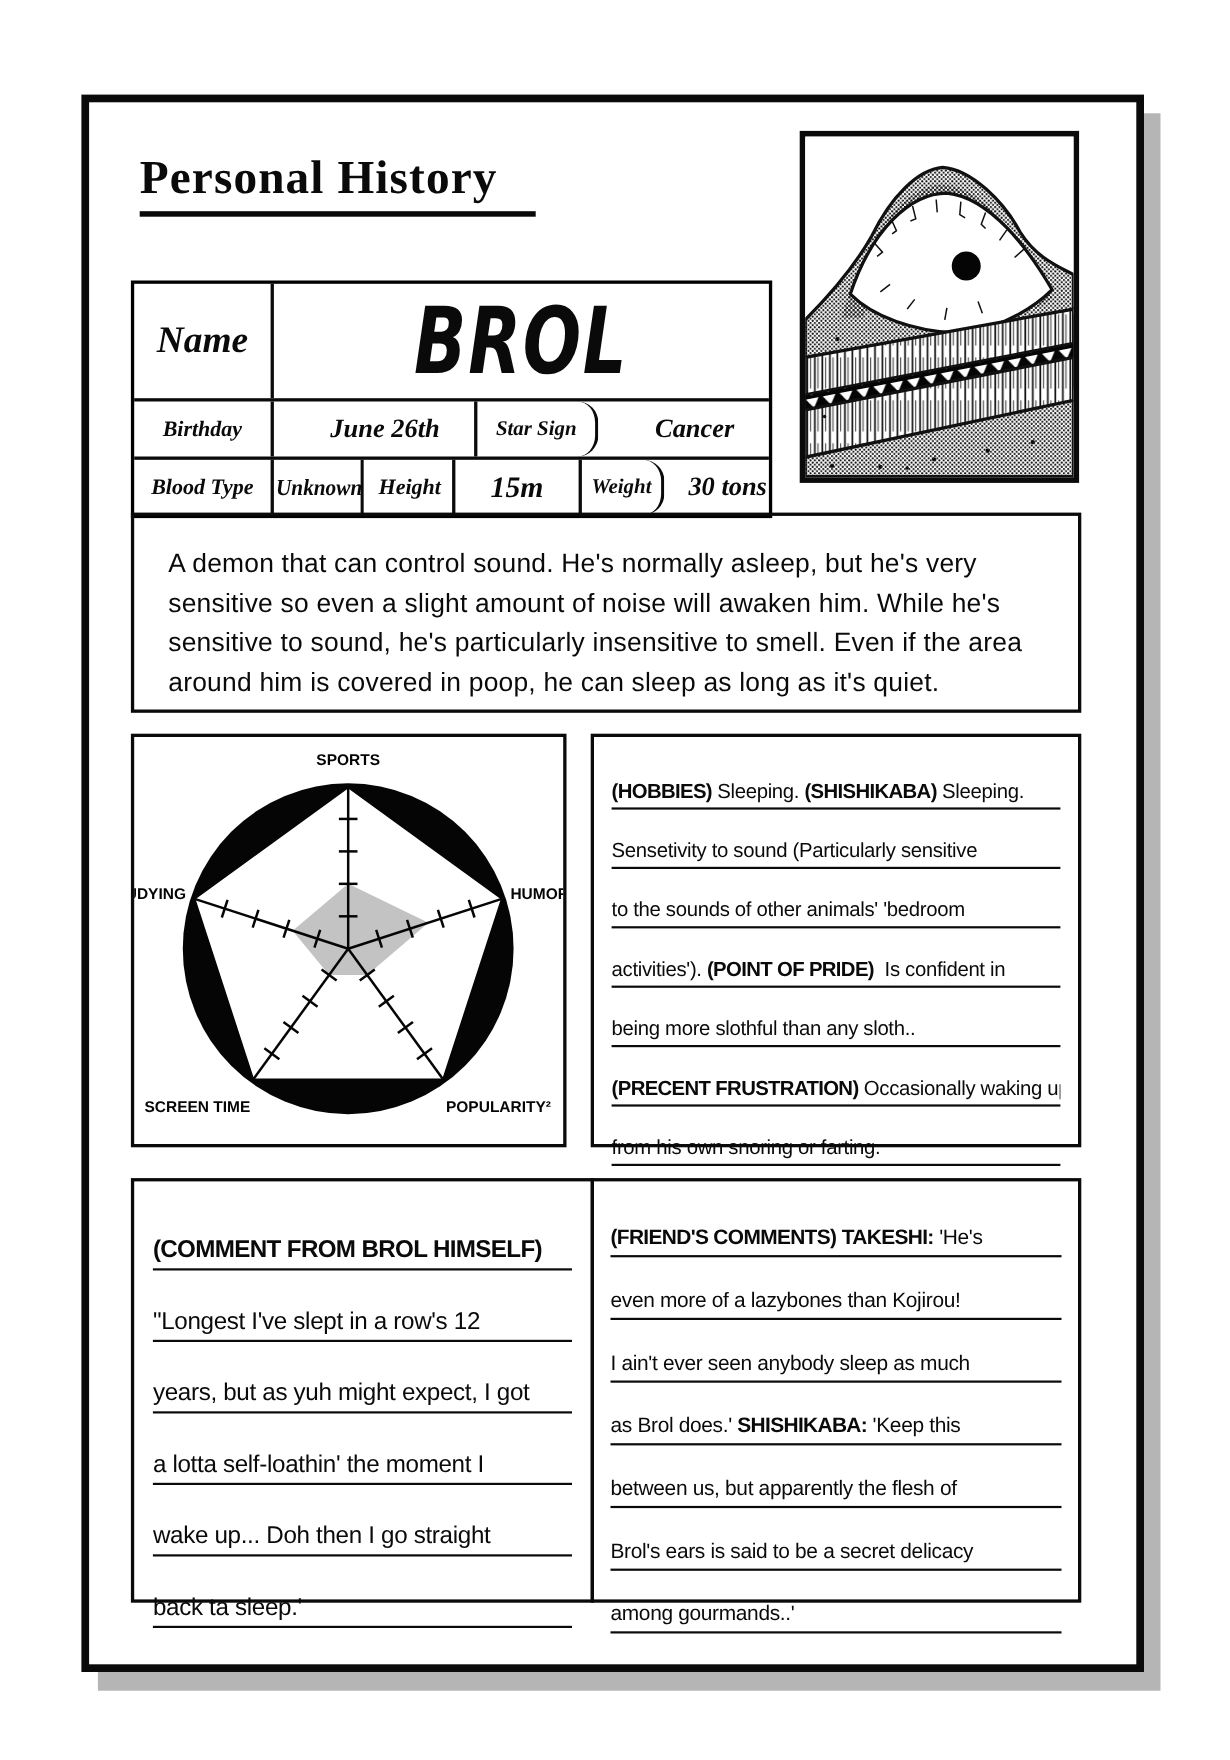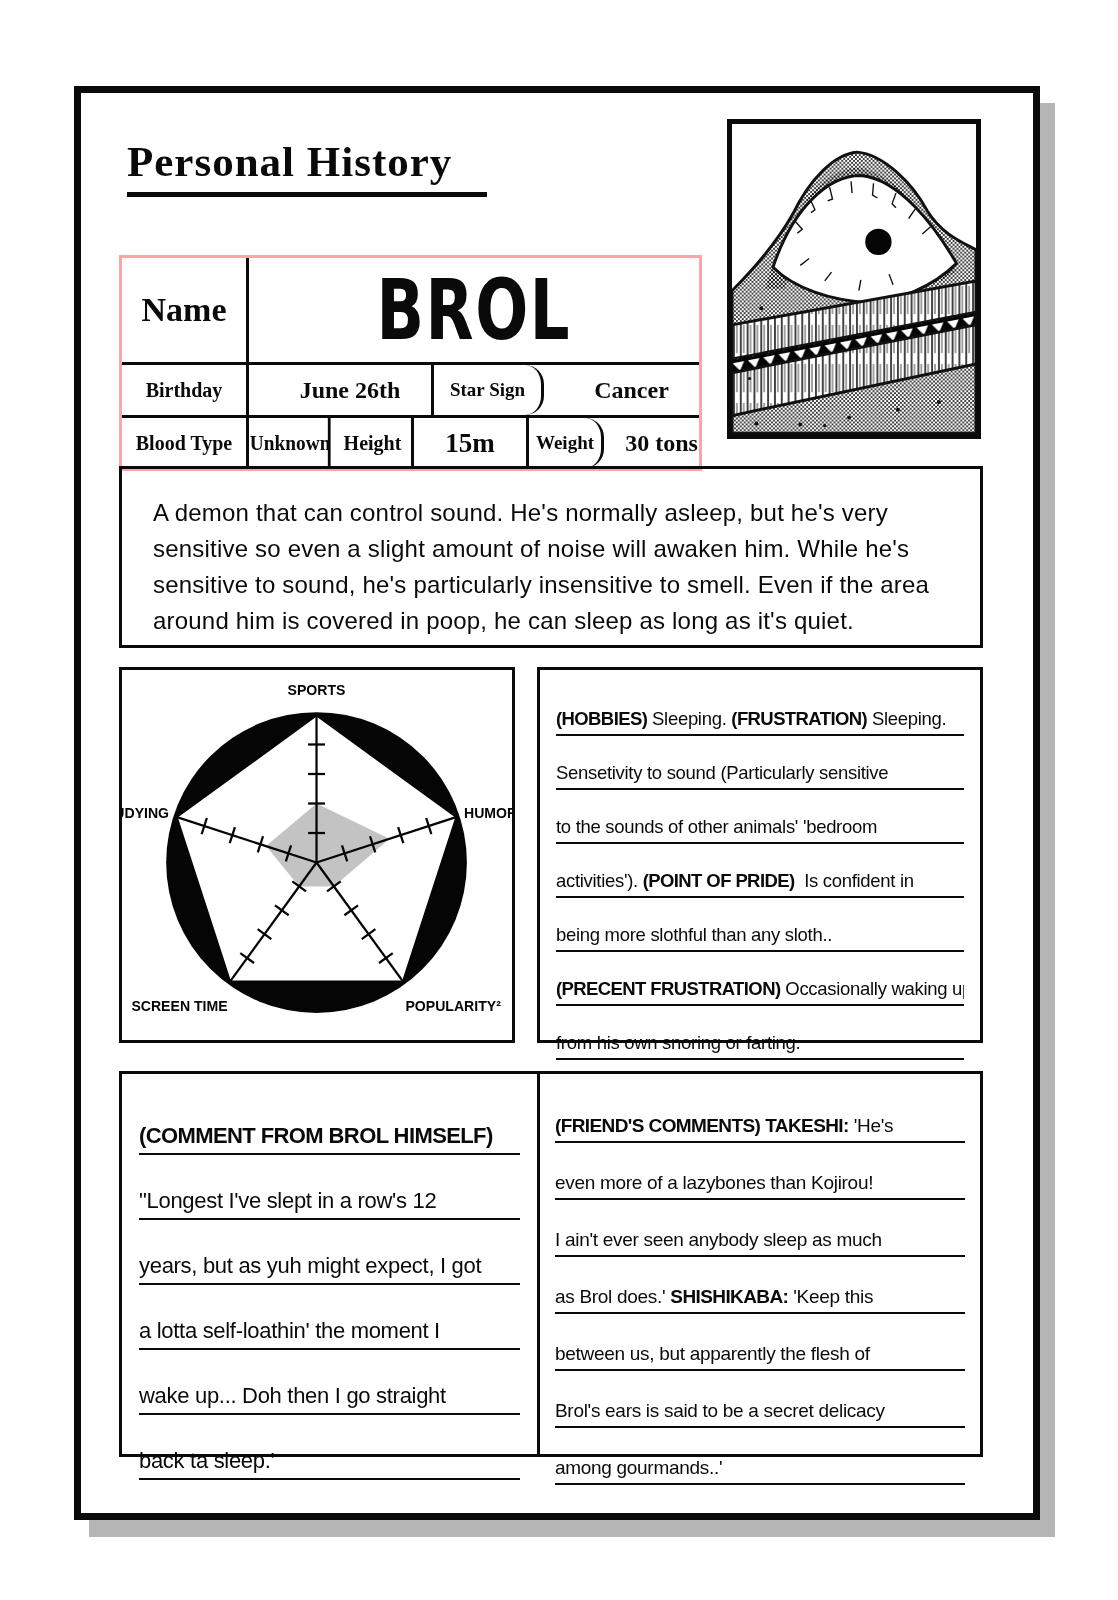--- a/index.html
+++ b/index.html
@@ -7,21 +7,21 @@
   .page{position:absolute;left:74px;top:86px;width:952px;height:1420px;background:#fff;
         border:7px solid #0a0a0a;box-shadow:15px 17px 0 #b5b5b5;}
   
   .title-wrap{position:absolute;left:46px;top:44px;}
   .title-wrap h1{margin:0;font-family:"Liberation Serif",serif;font-weight:bold;font-size:43px;letter-spacing:1px;}
   .title-underline{width:360px;height:5px;background:#0a0a0a;margin-top:6px;}
   
   .portrait{position:absolute;left:646px;top:26px;width:244px;height:310px;border:5px solid #0a0a0a;background:#fff;}
   .portrait svg{display:block;width:100%;height:100%;}
   
-  .itable{position:absolute;left:38px;top:162px;width:577px;border:3px solid #fca5a5;font-family:"Liberation Serif",serif;font-weight:bold;}
+  .itable{position:absolute;left:38px;top:162px;width:577px;border:3px solid #000000;font-family:"Liberation Serif",serif;font-weight:bold;font-style:italic;}
   .irow{display:flex;border-bottom:3px solid #0a0a0a;}
   .irow:last-child{border-bottom:none;}
   .icell{border-right:3px solid #0a0a0a;display:flex;align-items:center;justify-content:center;box-sizing:border-box;}
   .icell:last-child{border-right:none;text-align:center;}
   .r1{height:104px;} .r2{height:50px;} .r3{height:50px;}
   .lbl-name{font-size:34px;}
   .lbl-sm{font-size:20px;} .lbl-xs{font-size:19px;border-radius:19px;}
   .val-md{font-size:24px;padding-left:20px;} .val-lg{font-size:27px;}
   .val-cond{font-size:21px;transform:scaleX(.92);}
   .brol{font-family:"DejaVu Sans",sans-serif;font-weight:900;font-size:80px;letter-spacing:2px;transform:scale(.78,1.05);}
@@ -175,21 +175,21 @@
         <line x1="84.76614860395416" y1="162.746974153163" x2="90.32845450270322" y2="145.62795685985023" stroke="#050505" stroke-width="2.4"></line>
         <text x="207" y="15" text-anchor="middle" font-size="15" font-weight="bold" font-family="&quot;Liberation Sans&quot;,sans-serif" fill="#050505">SPORTS</text>
         <text x="363.9243251887003" y="145.158093961884" text-anchor="start" font-size="15" font-weight="bold" font-family="&quot;Liberation Sans&quot;,sans-serif" fill="#050505">HUMOR</text>
         <text x="301.6334256190882" y="351.341906038116" text-anchor="start" font-size="15" font-weight="bold" font-family="&quot;Liberation Sans&quot;,sans-serif" fill="#050505">POPULARITY²</text>
         <text x="112.36657438091184" y="351.341906038116" text-anchor="end" font-size="15" font-weight="bold" font-family="&quot;Liberation Sans&quot;,sans-serif" fill="#050505">SCREEN TIME</text>
         <text x="50.07567481129965" y="145.15809396188402" text-anchor="end" font-size="15" font-weight="bold" font-family="&quot;Liberation Sans&quot;,sans-serif" fill="#050505">STUDYING</text>
       </svg>
   </div>
 
   <div class="hobbies-box">
-      <div class="rule-line"><span class="hdr">(HOBBIES)</span><span> Sleeping. </span><span class="hdr">(FRUSTRATION)</span><span> Sleeping.</span></div>
+      <div class="rule-line"><span class="hdr">(HOBBIES)</span><span> Sleeping. </span><span class="hdr">(SHISHIKABA)</span><span> Sleeping.</span></div>
       <div class="rule-line"><span>Sensetivity to sound (Particularly sensitive</span></div>
       <div class="rule-line"><span>to the sounds of other animals' 'bedroom</span></div>
       <div class="rule-line"><span>activities'). </span><span class="hdr">(POINT OF PRIDE)</span><span>  Is confident in</span></div>
       <div class="rule-line"><span>being more slothful than any sloth..</span></div>
       <div class="rule-line"><span class="hdr">(PRECENT FRUSTRATION)</span><span> Occasionally waking up</span></div>
       <div class="rule-line"><span>from his own snoring or farting.</span></div>
     </div>
 
   <div class="self-box">
       <div class="rule-line"><span class="hdr">(COMMENT FROM BROL HIMSELF)</span></div>

